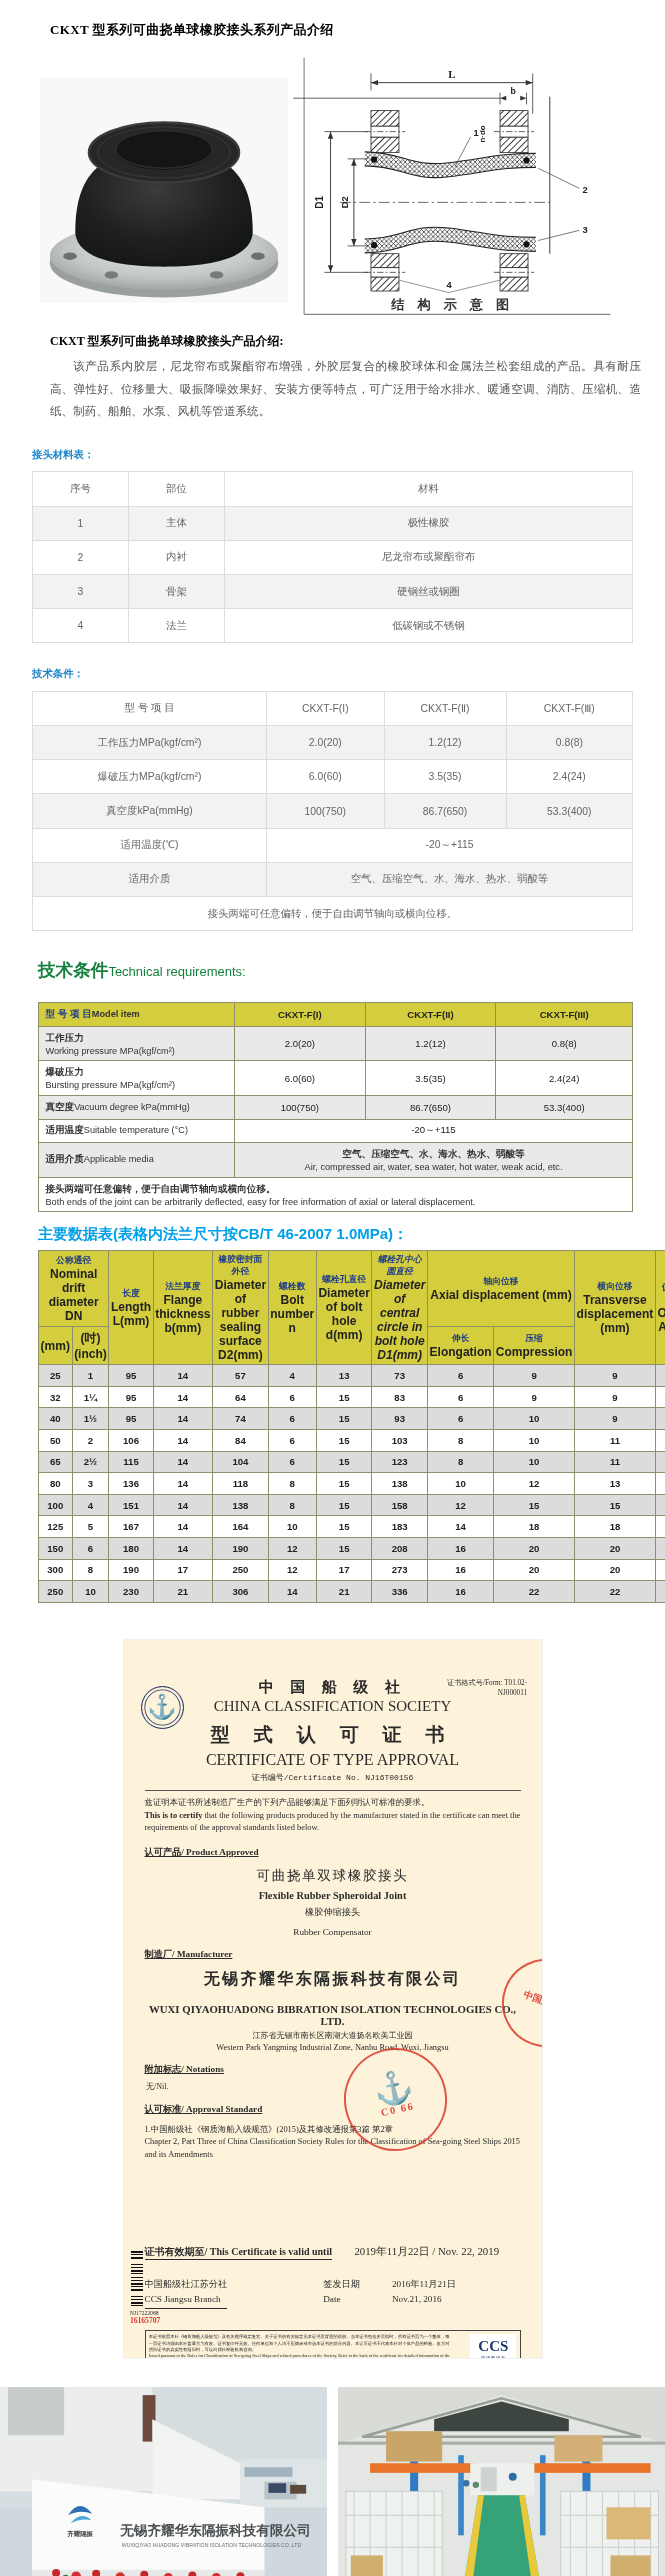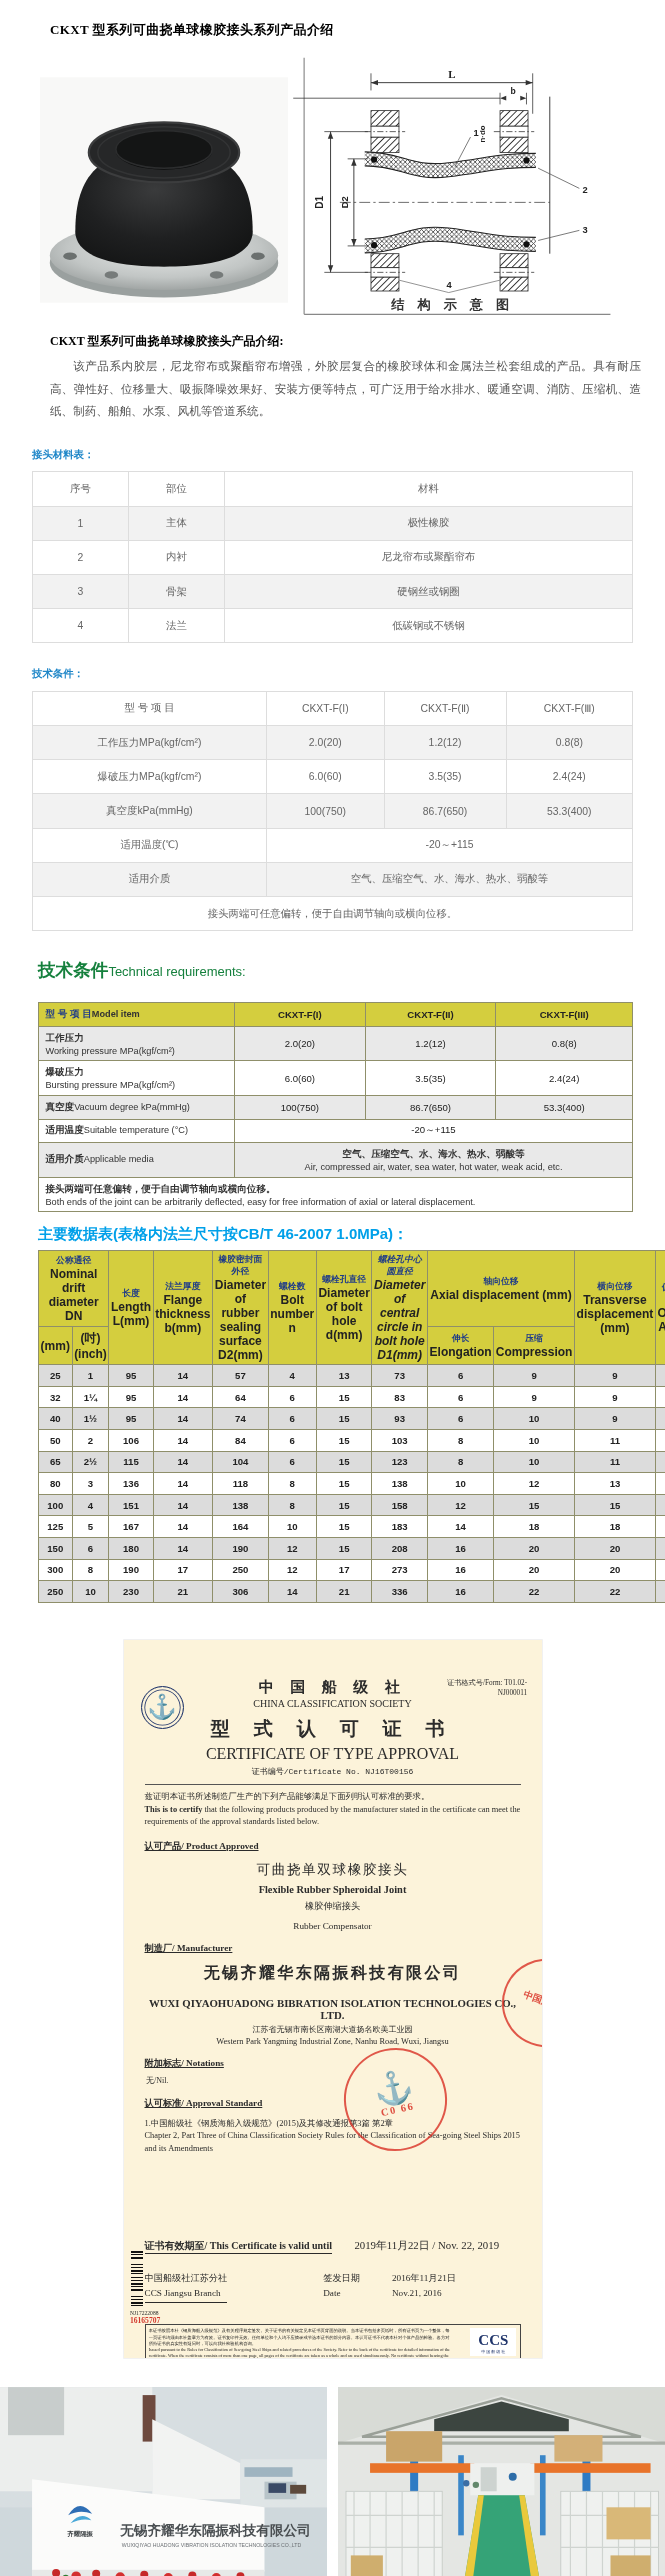--- a/index.html
+++ b/index.html
@@ -61,21 +61,21 @@
   }
   .cert-form { position:absolute; top:38px; right:14.4px; font-size:7.2px; text-align:left; line-height:1.4; }
   .cert-form .no { display:block; text-align:right; }
   .cert-anchor {
     position:absolute; left:17.6px; top:46px; width:43px; height:43px; border:1.6px solid #20356b;
     border-radius:50%; color:#20356b; font-size:24px; text-align:center; line-height:40px;
     box-shadow:inset 0 0 0 2.4px #fcf3da, inset 0 0 0 3.2px #20356b;
   }
   .cert-head { text-align:center; }
   .cert-org-zh { font-size:15px; font-weight:bold; letter-spacing:6.4px; }
-  .cert-org-en { font-size:10px; margin-top:1.6px; }
+  .cert-org-en { font-size:15px; margin-top:1.6px; }
   .cert-title-zh { font-size:19px; font-weight:bold; letter-spacing:9.6px; margin-top:6.4px; }
   .cert-title-en { font-size:16px; font-weight:normal; margin-top:3.2px; }
   .cert-no { font-size:8px; margin-top:3.2px; font-family:"Liberation Mono", monospace; }
   .cert-rule { border-top:1.6px solid #555; margin:6.4px 0 6.4px 0; }
   .cert-intro { font-size:8.4px; line-height:1.5; }
   .cert-intro .en b { font-weight:bold; }
   .cert-sec { font-size:9.2px; font-weight:bold; text-decoration:underline; margin-top:11.2px; }
   .cert-center { text-align:center; }
   .cp-zh { font-size:13.6px; margin-top:8px; letter-spacing:1.6px; }
   .cp-en { font-size:10.4px; font-weight:bold; margin-top:4.8px; }

